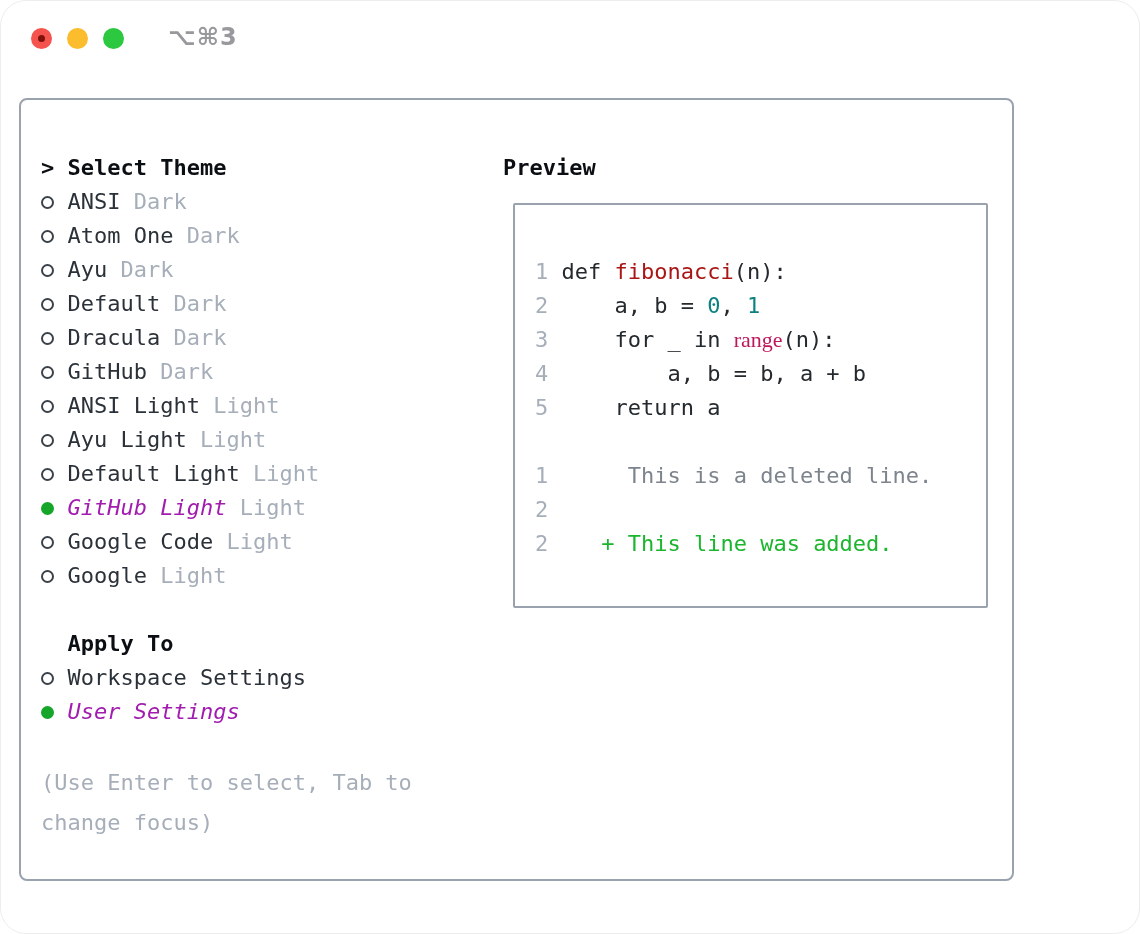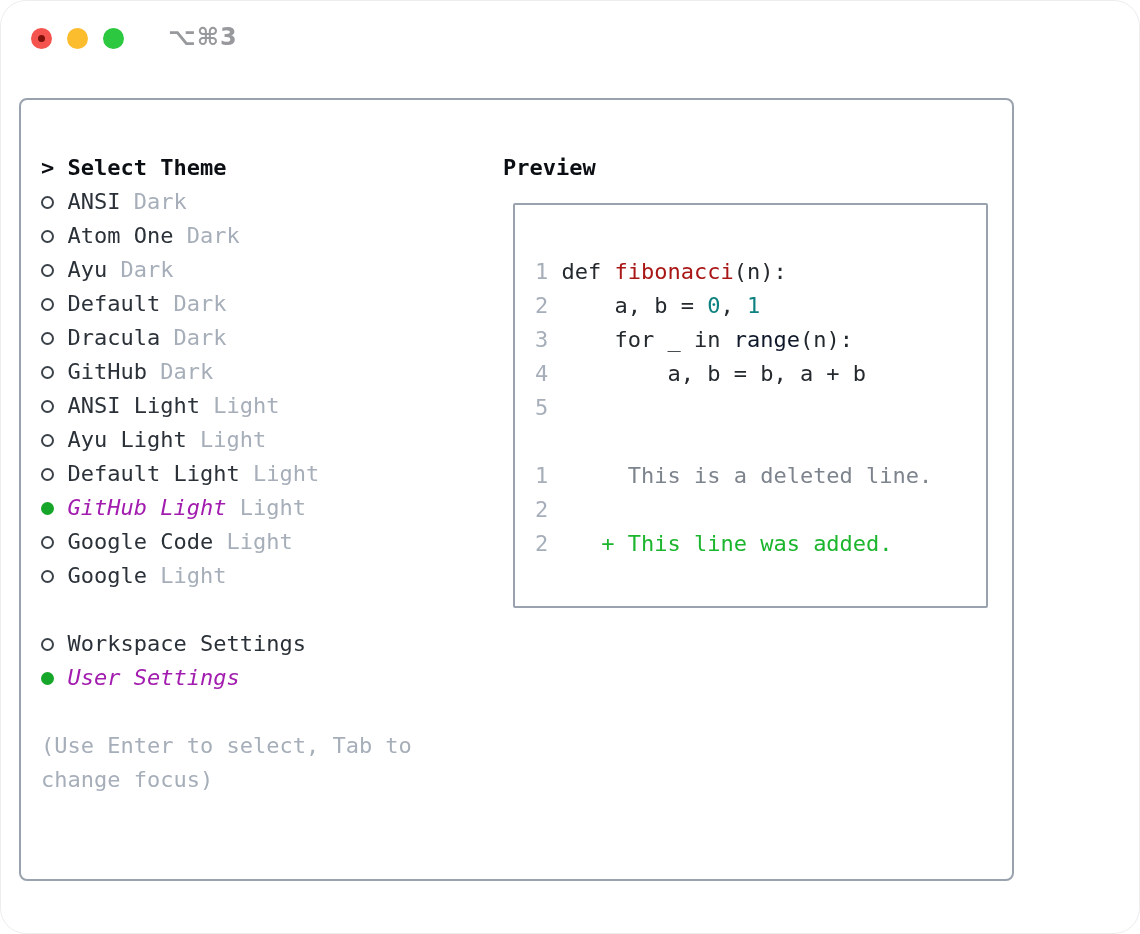--- a/index.html
+++ b/index.html
@@ -25,32 +25,32 @@
   .marker-cell{display:inline-flex;align-items:center;width:26.5px;flex:0 0 26.5px;}
   .prompt{font-weight:bold;color:#0b0e12;}
   .header-label{font-weight:bold;color:#0b0e12;}
   .radio{display:inline-block;width:13px;height:13px;box-sizing:border-box;
          border:2px solid #3b424a;border-radius:50%;}
   .row.selected .radio{background:#16a62a;border-color:#16a62a;}
   .row.selected .t-name{color:#a21caf;font-style:italic;}
   .variant{color:#a6aeb9;margin-left:13.24px;text-align:right;}
   .spacer{height:34px;}
   .subheader{padding-left:26.5px;}
-  .hint{margin-top:0;width:400px;white-space:normal;color:#a6aeb9;font-size:22px;line-height:34px;}
+  .hint{margin-top:0;width:400px;white-space:normal;color:#a6aeb9;font-size:22px;line-height:40px;}
   
   .preview-title{position:absolute;left:482px;top:51px;height:34px;line-height:34px;
                  font-size:22px;font-weight:bold;color:#0b0e12;}
   .preview-box{position:absolute;left:492px;top:103px;width:475px;height:405px;box-sizing:border-box;
                border:2px solid #99a2ad;border-radius:2px;background:#ffffff;
                padding:50px 0 0 20px;overflow:hidden;}
   .cline{display:flex;height:34px;line-height:34px;font-size:22px;white-space:pre;}
   .lnum{color:#a6aeb9;width:13.24px;flex:0 0 13.24px;margin-right:13.24px;}
   .tok-plain{color:#24292e;}
   .tok-function{color:#a91616;}
-  .tok-builtin{color:#0f172a;}
+  .tok-builtin{color:#be185d;font-family:Liberation Serif, serif;}
   .tok-number{color:#0d8080;}
   .d-context{color:#7d848d;}
   .d-deleted{color:#c5311c;}
   .d-added{color:#1cb52e;}
 </style>
 </head>
 <body>
 
 <div class="window">
 
@@ -129,20 +129,23 @@
   </div>
           <div class="row">
     <span class="marker-cell"><span class="radio"></span></span>
     <span class="t-name">Google</span>
     <span class="variant">Light</span>
   </div>
         </div>
 
       <div class="spacer"></div>
 
+      <div class="row subheader">
+        <span class="header-label">Apply To</span>
+      </div>
 
       <div id="apply-list">
           <div class="row">
     <span class="marker-cell"><span class="radio"></span></span>
     <span class="t-name">Workspace Settings</span>
   </div>
           <div class="row selected">
     <span class="marker-cell"><span class="radio"></span></span>
     <span class="t-name">User Settings</span>
   </div>
@@ -168,20 +171,21 @@
           <div class="cline">
     <span class="lnum">3</span>
     <span><span class="tok-plain">    for _ in </span><span class="tok-builtin">range</span><span class="tok-plain">(n):</span></span>
   </div>
           <div class="cline">
     <span class="lnum">4</span>
     <span><span class="tok-plain">        a, b = b, a + b</span></span>
   </div>
           <div class="cline">
     <span class="lnum">5</span>
+    <span><span class="tok-plain">    return a</span></span>
   </div>
         </div>
       <div class="spacer"></div>
       <div id="diff-lines">
           <div class="cline">
     <span class="lnum">1</span>
     <span class="d-context">     This is a deleted line.</span>
   </div>
           <div class="cline">
     <span class="lnum">2</span>

